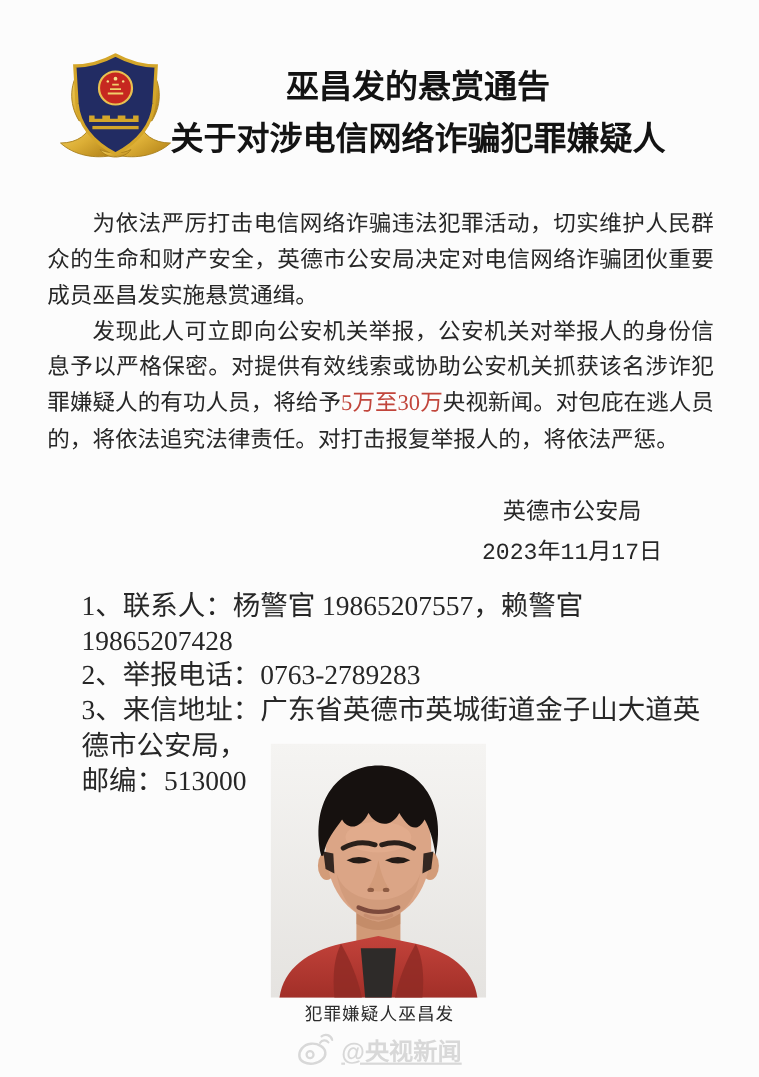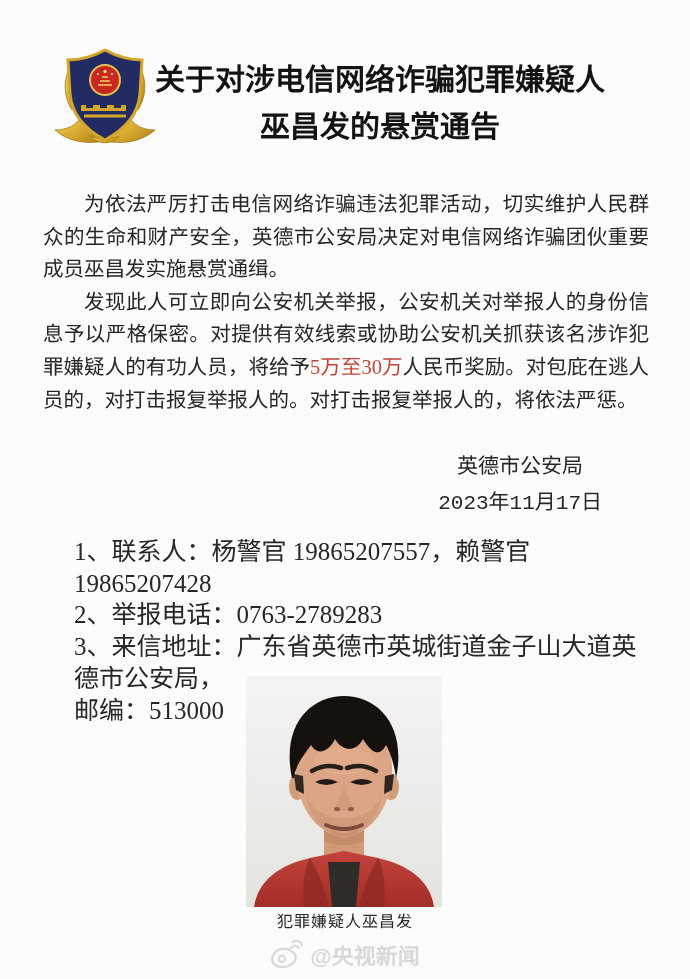--- a/index.html
+++ b/index.html
@@ -46,21 +46,21 @@
   .caption {
     position: absolute; left: 0; top: 908px; width: 690px;
     text-align: center; font-size: 16px; color: #2b2b2b;
     letter-spacing: 1px;
   }
 
   .watermark {
     position: absolute; left: 0; top: 938px; width: 690px;
     display: flex; align-items: center; justify-content: center; gap: 6px;
     font-family: "Liberation Sans", "DejaVu Sans", sans-serif;
-    font-size: 22px; font-weight: bold;
+    font-size: 22px; font-weight: bold; text-decoration: underline;
   }
   .watermark .wm-icon { width: 34px; height: 28px; transform: rotate(-6deg); }
 </style>
 </head>
 <body>
 
 <div class="page">
 
   <svg class="badge" viewBox="0 0 110 110" xmlns="http://www.w3.org/2000/svg" aria-hidden="true">
     <defs>
@@ -84,27 +84,27 @@
     <circle cx="55" cy="27.5" r="1.7" fill="#f6e08a"></circle>
     <circle cx="48" cy="30" r="1.1" fill="#f6e08a"></circle>
     <circle cx="62" cy="30" r="1.1" fill="#f6e08a"></circle>
     <path d="M48,41 h14 M50,37 h10 M52,33 h6" stroke="#f0cf6a" stroke-width="1.6"></path>
 
     <path d="M31,67 v-6 h5 v3 h7 v-3 h7 v3 h7 v-3 h7 v3 h7 v-3 h5 v6 Z" fill="#d4a62a"></path>
     <rect x="34" y="70.5" width="42" height="3" fill="#d4a62a"></rect>
   </svg>
 
   <div class="title">
+    <div>巫昌发的悬赏通告</div>
     <div>关于对涉电信网络诈骗犯罪嫌疑人</div>
-    <div>巫昌发的悬赏通告</div>
   </div>
 
   <div class="body-text">
     <p>为依法严厉打击电信网络诈骗违法犯罪活动，切实维护人民群众的生命和财产安全，英德市公安局决定对电信网络诈骗团伙重要成员巫昌发实施悬赏通缉。</p>
-    <p><span>发现此人可立即向公安机关举报，公安机关对举报人的身份信息予以严格保密。对提供有效线索或协助公安机关抓获该名涉诈犯罪嫌疑人的有功人员，将给予</span><span style="color: rgb(193, 69, 59);">5万至30万</span><span>人民币奖励。对包庇在逃人员的，对打击报复举报人的。对打击报复举报人的，将依法严惩。</span></p>
+    <p><span>发现此人可立即向公安机关举报，公安机关对举报人的身份信息予以严格保密。对提供有效线索或协助公安机关抓获该名涉诈犯罪嫌疑人的有功人员，将给予</span><span style="color: rgb(193, 69, 59);">5万至30万</span><span>央视新闻。对包庇在逃人员的，将依法追究法律责任。对打击报复举报人的，将依法严惩。</span></p>
   </div>
 
   <div class="signature">
     <div>英德市公安局</div>
     <div>2023年11月17日</div>
   </div>
 
   <div class="contacts">
     <div>1、联系人：杨警官 19865207557，赖警官 19865207428</div>
     <div>2、举报电话：0763-2789283</div>

